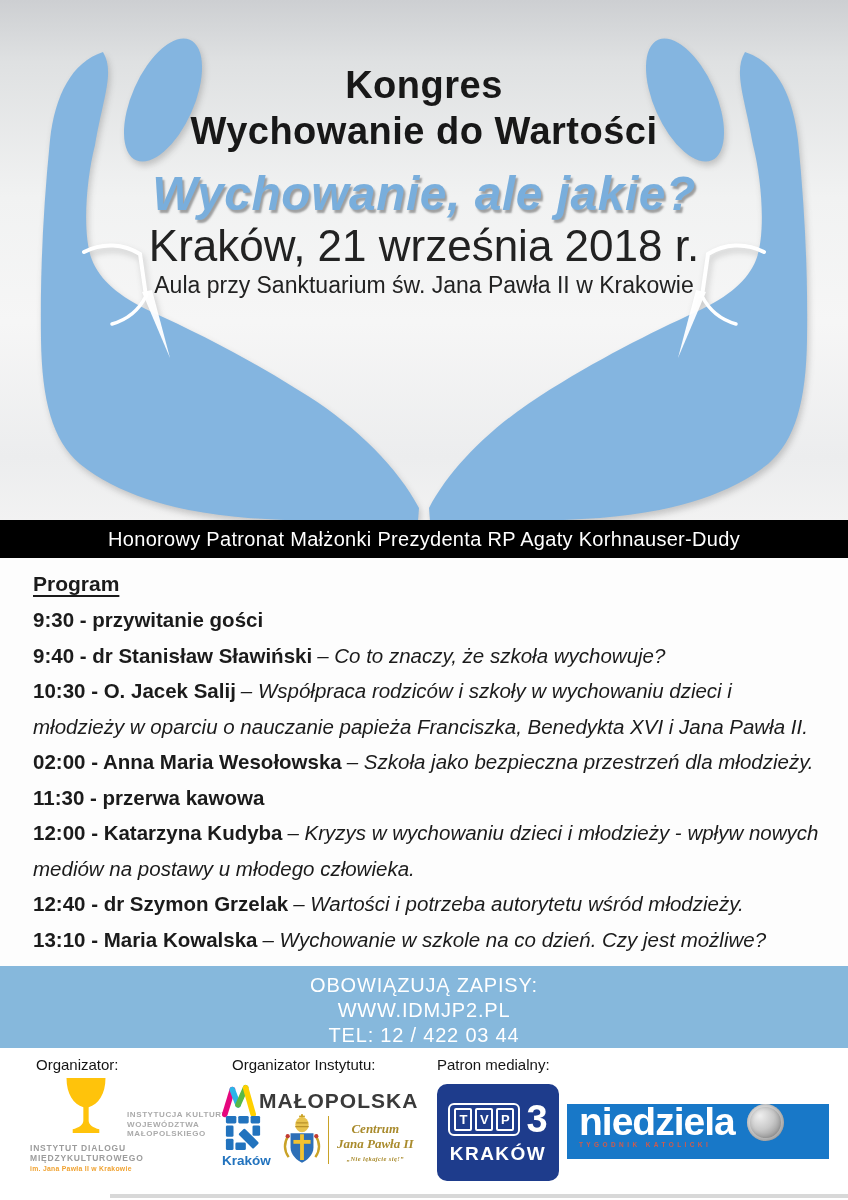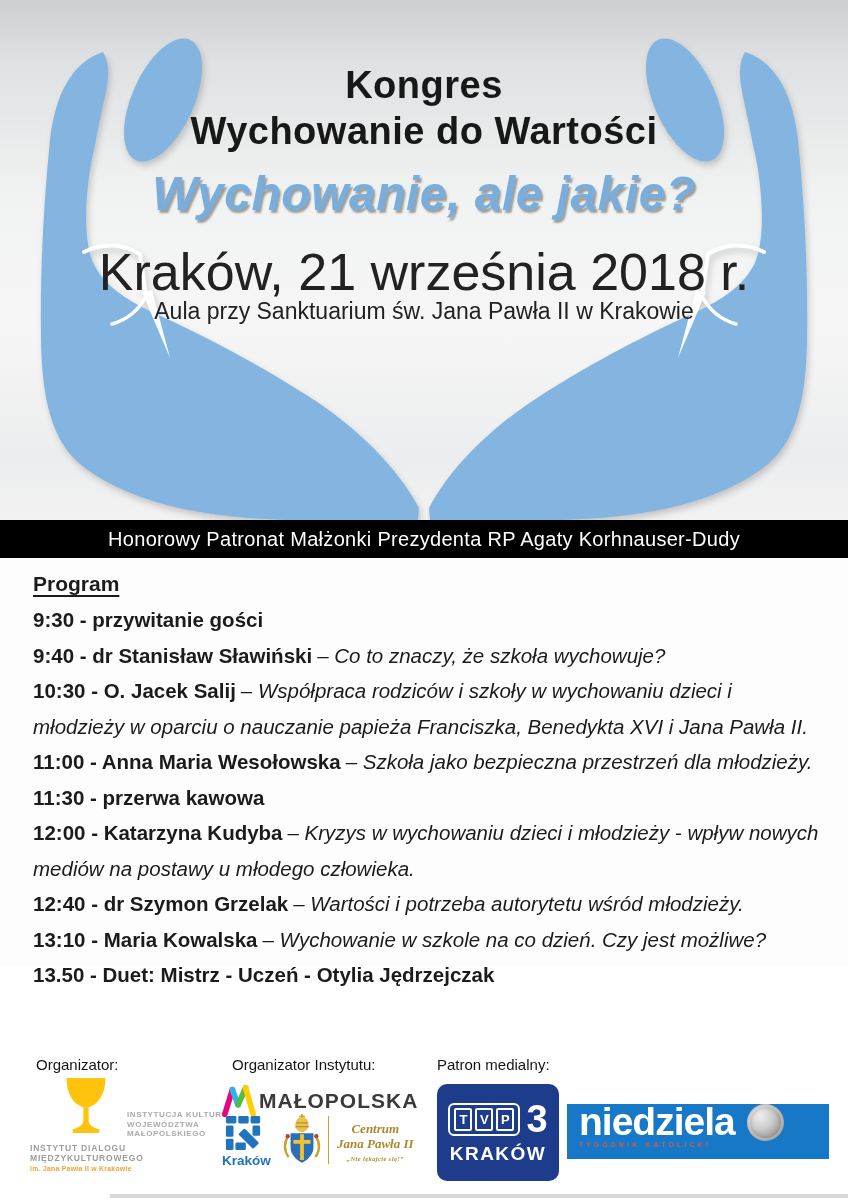--- a/index.html
+++ b/index.html
@@ -13,21 +13,21 @@
     position:absolute;top:0;left:0;width:848px;height:520px;
     background:linear-gradient(180deg,#CDCFD2 0%,#DFE1E2 12%,#F1F2F2 38%,#F6F6F6 62%,#ECEDEE 88%,#F2F2F2 100%);
   }
   .hands{position:absolute;top:0;left:0;z-index:1;filter:drop-shadow(2px 4px 3px rgba(40,40,40,.22));}
   .hero-text{position:absolute;top:62px;left:0;width:848px;text-align:center;z-index:2;}
   .hero-t1,.hero-t2{font-size:38px;line-height:46px;font-weight:700;color:#181818;letter-spacing:.5px;}
   .hero-sub{
     margin-top:13px;font-size:48px;line-height:54px;font-weight:700;font-style:italic;
     color:#79AEDC;text-shadow:2px 3px 2px rgba(90,90,90,.55);letter-spacing:.5px;
   }
-  .hero-date{margin-top:26px;font-size:52px;line-height:50px;font-weight:400;color:#222;}
+  .hero-date{margin-top:0;font-size:44px;line-height:50px;font-weight:400;color:#222;}
   .hero-venue{margin-top:1px;font-size:23px;line-height:27px;font-weight:400;color:#222;}
   
   .band1{
     position:absolute;top:520px;left:0;width:848px;height:38px;
     background:#000000;color:#fff;text-align:center;
     font-size:20px;line-height:38px;font-weight:400;letter-spacing:.3px;z-index:3;
   }
   
   .program{
     position:absolute;top:558px;left:0;width:848px;height:408px;
@@ -125,28 +125,33 @@
     </div>
   </div>
 
   <div class="band1">Honorowy Patronat Małżonki Prezydenta RP Agaty Korhnauser-Dudy</div>
 
   <div class="program">
     <p class="prog-heading">Program</p>
     <p class="prog-item"><span class="prog-bold">9:30 - przywitanie gości</span><span class="prog-desc"></span></p>
     <p class="prog-item"><span class="prog-bold">9:40 - dr Stanisław Sławiński</span><span class="prog-desc">– Co to znaczy, że szkoła wychowuje?</span></p>
     <p class="prog-item"><span class="prog-bold">10:30 - O. Jacek Salij</span><span class="prog-desc">– Współpraca rodziców i szkoły w wychowaniu dzieci i młodzieży w oparciu o nauczanie papieża Franciszka, Benedykta XVI i Jana Pawła II.</span></p>
-    <p class="prog-item"><span class="prog-bold">11:00 - Anna Maria Wesołowska</span><span class="prog-desc">– Szkoła jako bezpieczna przestrzeń dla młodzieży.</span></p>
+    <p class="prog-item"><span class="prog-bold">02:00 - Anna Maria Wesołowska</span><span class="prog-desc">– Szkoła jako bezpieczna przestrzeń dla młodzieży.</span></p>
     <p class="prog-item"><span class="prog-bold">11:30 - przerwa kawowa</span><span class="prog-desc"></span></p>
     <p class="prog-item"><span class="prog-bold">12:00 - Katarzyna Kudyba</span><span class="prog-desc">– Kryzys w wychowaniu dzieci i młodzieży - wpływ nowych mediów na postawy u młodego człowieka.</span></p>
     <p class="prog-item"><span class="prog-bold">12:40 - dr Szymon Grzelak</span><span class="prog-desc">– Wartości i potrzeba autorytetu wśród młodzieży.</span></p>
     <p class="prog-item"><span class="prog-bold">13:10 - Maria Kowalska</span><span class="prog-desc">– Wychowanie w szkole na co dzień. Czy jest możliwe?</span></p>
     <p class="prog-item"><span class="prog-bold">13.50 - Duet: Mistrz - Uczeń - Otylia Jędrzejczak</span><span class="prog-desc"></span></p>
   </div>
 
+  <div class="band2">
+    <div>OBOWIĄZUJĄ ZAPISY:</div>
+    <div>WWW.IDMJP2.PL</div>
+    <div>TEL: 12 / 422 03 44</div>
+  </div>
 
   <div class="footer">
     <div class="f-label lbl1">Organizator:</div>
     <div class="f-label lbl2">Organizator Instytutu:</div>
     <div class="f-label lbl3">Patron medialny:</div>
 
     <svg class="idm-chalice" width="56" height="62" viewBox="0 0 60 70" aria-hidden="true">
       <path fill="#FFC30B" d="M8,0 H52 C52,18 44,30 33,33 L33,48 C33,53 38,56 45,58 L45,62 H15 L15,58 C22,56 27,53 27,48 L27,33 C16,30 8,18 8,0 Z"></path>
     </svg>
     <div class="idm-name">

